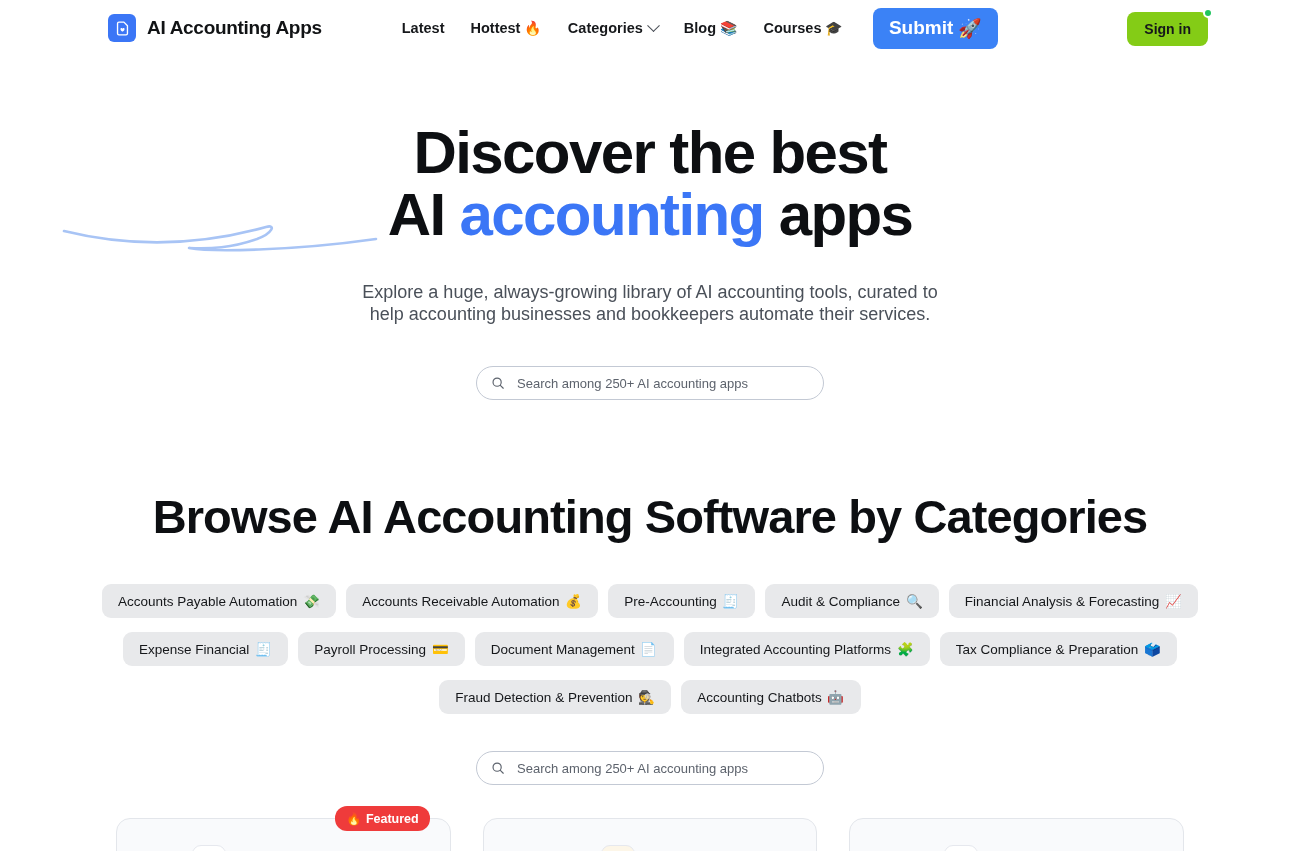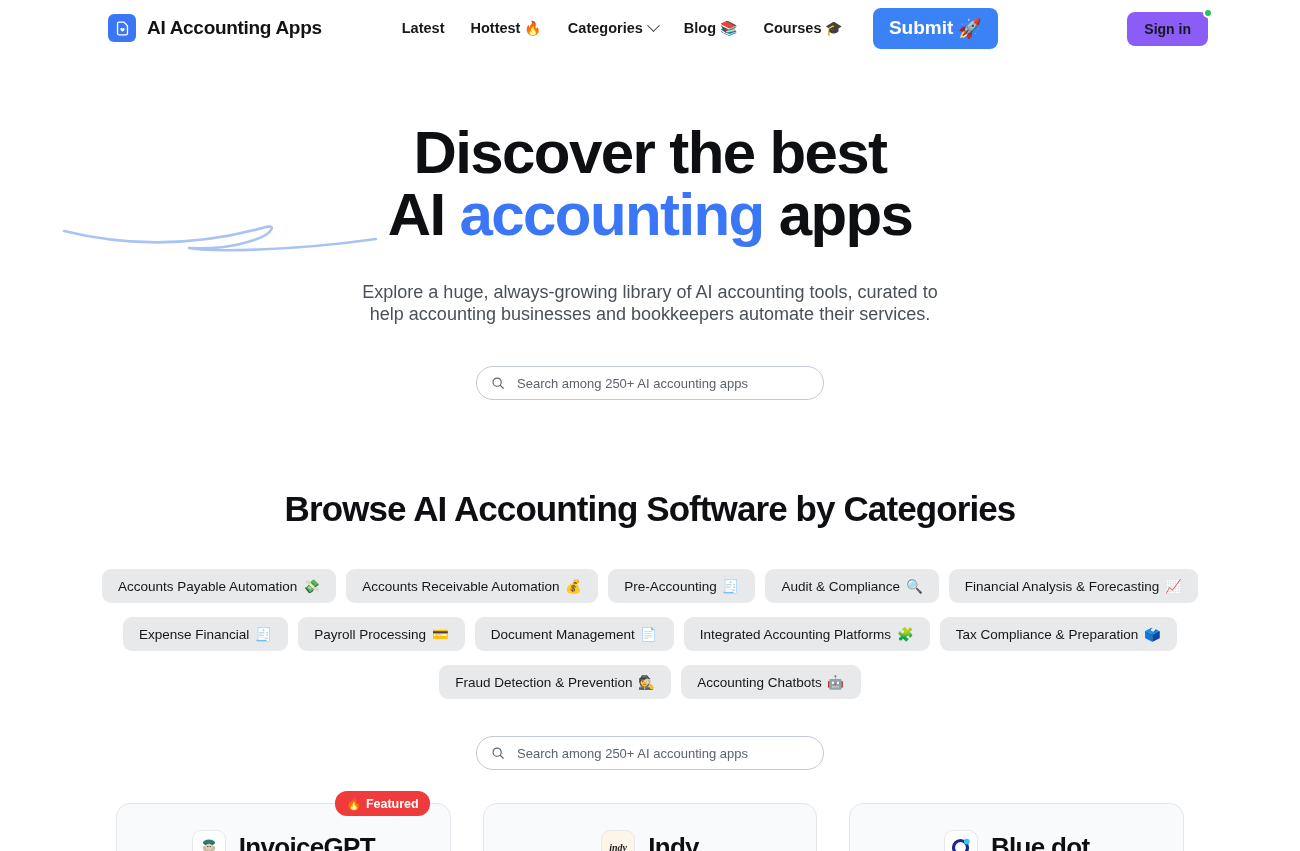--- a/index.html
+++ b/index.html
@@ -82,21 +82,21 @@
     cursor: pointer;
     white-space: nowrap;
     font-family: inherit;
   }
   .signin-wrap {
     position: absolute;
     right: 92px;
     top: 12px;
   }
   .signin-btn {
-    background: #8b5cf6;
+    background: #84cc16;
     color: #15171a;
     font-size: 14px;
     font-weight: bold;
     border: none;
     border-radius: 8px;
     padding: 9px 17px;
     cursor: pointer;
     font-family: inherit;
   }
   .signin-dot {
@@ -160,21 +160,21 @@
   }
   .search-ph {
     font-size: 13px;
     color: #5d636d;
     white-space: nowrap;
   }
 
   
   .cats { margin-top: 89px; text-align: center; }
   .cats h2 {
-    font-size: 35px;
+    font-size: 47px;
     font-weight: bold;
     color: #0d0f12;
     letter-spacing: -0.9px;
   }
   .tag-rows {
     margin-top: 40px;
     display: flex;
     flex-direction: column;
     align-items: center;
     gap: 14px;

